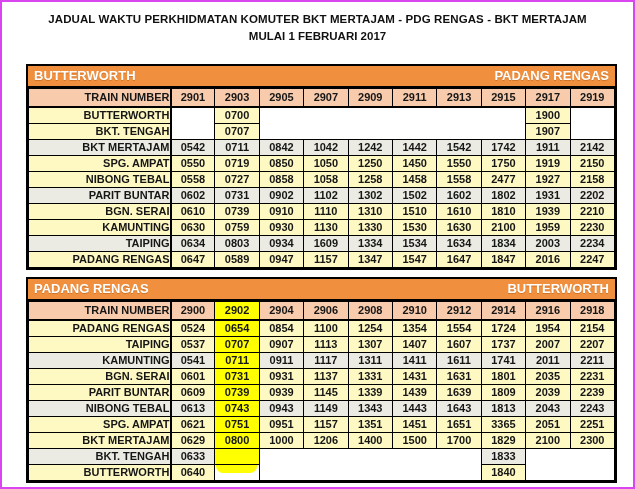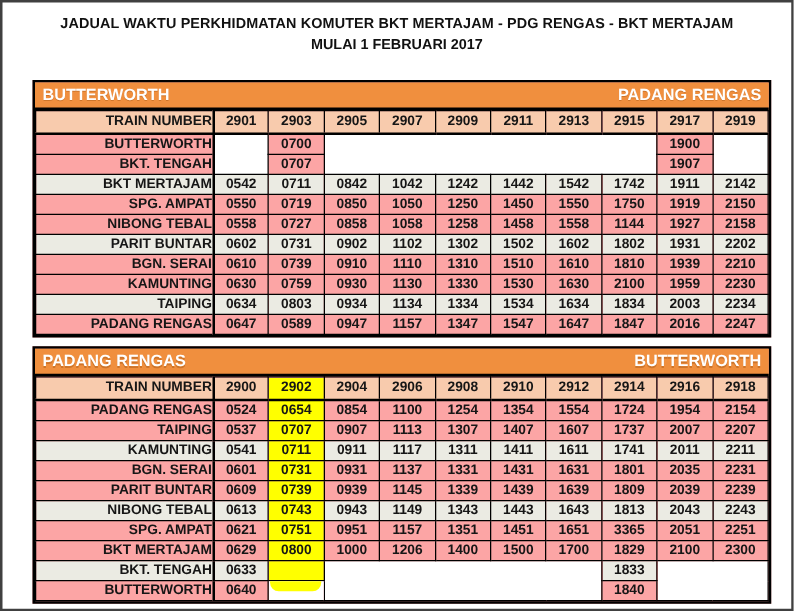--- a/index.html
+++ b/index.html
@@ -1,28 +1,28 @@
 <!DOCTYPE html>
 <html style="--banner-bg: #F08F3E; --header-bg: #F8CBAD; --shaded-row-bg: #EBEBE3; --highlight: #FFFF00; --faded-text: #8F8F8F;"><head>
 <meta charset="utf-8">
 <style>
   html,body { margin:0; padding:0; background:#ffffff; }
   #frame {
     width:635px; height:489px; box-sizing:border-box;
-    border:2px solid #404040; background:#fff; position:relative;
+    border:2px solid #d946ef; background:#fff; position:relative;
     overflow:hidden;
     font-family:"Liberation Sans", sans-serif;
   }
   .title-block { text-align:center; margin-top:11px; font-weight:bold; color:#111; }
   .title-line1 { font-size:11.5px; letter-spacing:.1px; }
   .title-line2 { font-size:11.5px; margin-top:5px; }
 
   .tablebox {
     position:absolute; left:24px; width:587px;
-    border:2px solid #000; background:#fca5a5;
+    border:2px solid #000; background:#fef9c3;
   }
   #t1 { top:62px; }
   #t2 { top:275px; }
 
   .banner {
     background:var(--banner-bg,#F08F3E);
     color:#fff; font-weight:bold; font-size:13px;
     display:flex; justify-content:space-between; align-items:center;
     height:17px; padding:1px 6px 2px 6px;
     border-bottom:2px solid #000;
@@ -138,21 +138,21 @@
           </tr>
           <tr>
             <td class="st">NIBONG TEBAL</td>
             <td>0558</td>
             <td>0727</td>
             <td>0858</td>
             <td>1058</td>
             <td>1258</td>
             <td>1458</td>
             <td>1558</td>
-            <td>1144</td>
+            <td>2477</td>
             <td>1927</td>
             <td>2158</td>
           </tr>
           <tr>
             <td class="st">PARIT BUNTAR</td>
             <td>0602</td>
             <td>0731</td>
             <td>0902</td>
             <td>1102</td>
             <td>1302</td>
@@ -186,21 +186,21 @@
             <td>1630</td>
             <td>2100</td>
             <td>1959</td>
             <td>2230</td>
           </tr>
           <tr>
             <td class="st">TAIPING</td>
             <td>0634</td>
             <td>0803</td>
             <td>0934</td>
-            <td>1134</td>
+            <td>1609</td>
             <td>1334</td>
             <td>1534</td>
             <td>1634</td>
             <td>1834</td>
             <td>2003</td>
             <td>2234</td>
           </tr>
           <tr>
             <td class="st">PADANG RENGAS</td>
             <td>0647</td>

